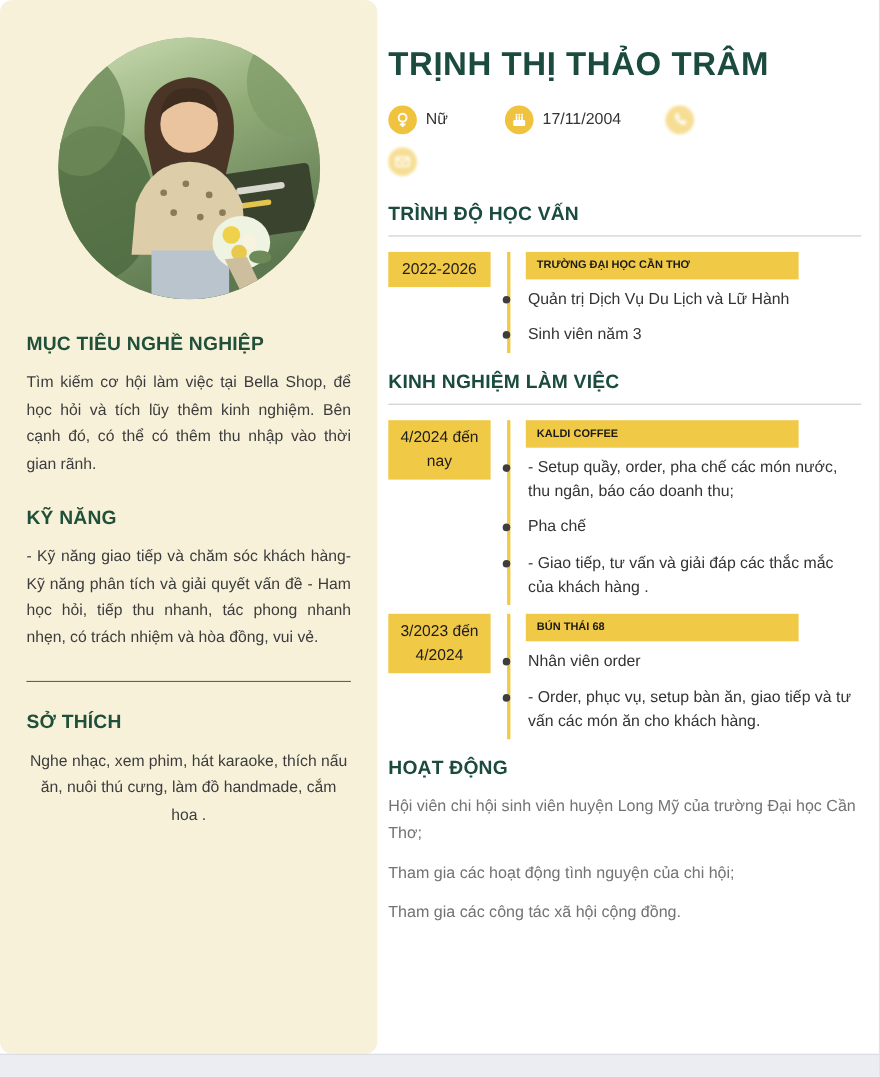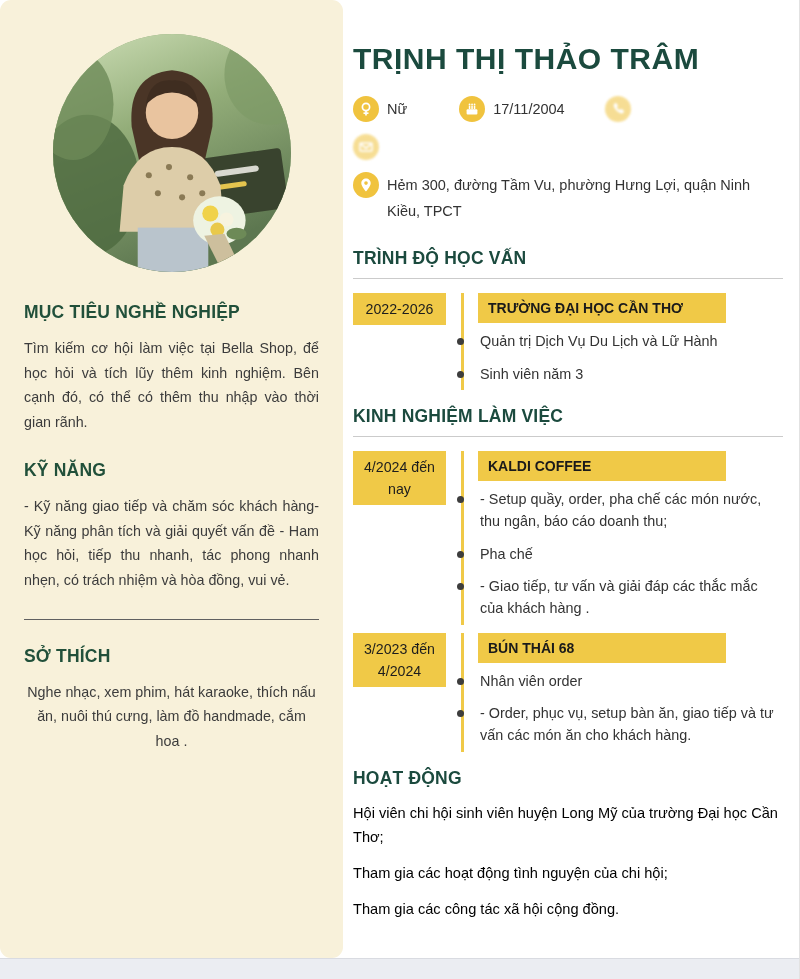--- a/index.html
+++ b/index.html
@@ -110,42 +110,42 @@
   .entry-body {
     flex: 1;
     border-left: 3px solid #f0c947;
     margin-left: 15px;
     padding-left: 14px;
     min-height: 32px;
   }
   .entry-org {
     background: #f0c947;
     color: #1a1a1a;
-    font-weight: bold; font-size: 14px;
+    font-weight: bold; font-size: 10px;
     padding: 7px 10px;
     width: 248px;
     margin-bottom: 2px;
   }
   .entry-items { list-style: none; margin: 2px 0 0 0; padding: 0; }
   .entry-items li {
     position: relative;
     font-size: 14.4px; color: #333;
     line-height: 1.55;
     padding: 5px 0 5px 2px;
   }
   .entry-items li::before {
     content: "";
     position: absolute; left: -21px; top: 13px;
     width: 7px; height: 7px; border-radius: 50%;
     background: #3d3d3d;
   }
 
   
   .act-line {
-    font-size: 14.6px; color: #000000;
+    font-size: 14.6px; color: #737373;
     line-height: 1.7;
     margin: 0 0 11px 0;
   }
 
   
   .page-bottom {
     position: absolute; left: 0; bottom: 0;
     width: 100%; height: 21px;
     background: #ebedf2;
     border-top: 1px solid #d9dbe1;
@@ -257,29 +257,20 @@
           <span class="icon-badge faded">
             <svg width="16" height="16" viewBox="0 0 16 16">
               <rect x="2" y="4" width="12" height="8" rx="1" fill="none" stroke="#fff" stroke-width="1.5"></rect>
               <polyline points="2.6,4.9 8,9.2 13.4,4.9" fill="none" stroke="#fff" stroke-width="1.5"></polyline>
             </svg>
           </span>
           <span class="info-text"></span>
         </div>
       </div>
 
-      <div class="info-row">
-        <span class="icon-badge">
-          <svg width="16" height="16" viewBox="0 0 16 16">
-            <path d="M8 1.4c-2.6 0-4.7 2.1-4.7 4.7C3.3 9.7 8 14.6 8 14.6s4.7-4.9 4.7-8.5C12.7 3.5 10.6 1.4 8 1.4z" fill="#fff"></path>
-            <circle cx="8" cy="6.1" r="1.8" fill="#f0c33e"></circle>
-          </svg>
-        </span>
-        <span class="info-text addr">Hẻm 300, đường Tầm Vu, phường Hưng Lợi, quận Ninh Kiều, TPCT</span>
-      </div>
 
     </div>
 
     <section class="section">
       <h3 class="sec-title">TRÌNH ĐỘ HỌC VẤN</h3>
 
       <div class="entry">
         <div class="entry-date">2022-2026</div>
         <div class="entry-body">
           <div class="entry-org">TRƯỜNG ĐẠI HỌC CẦN THƠ</div>

